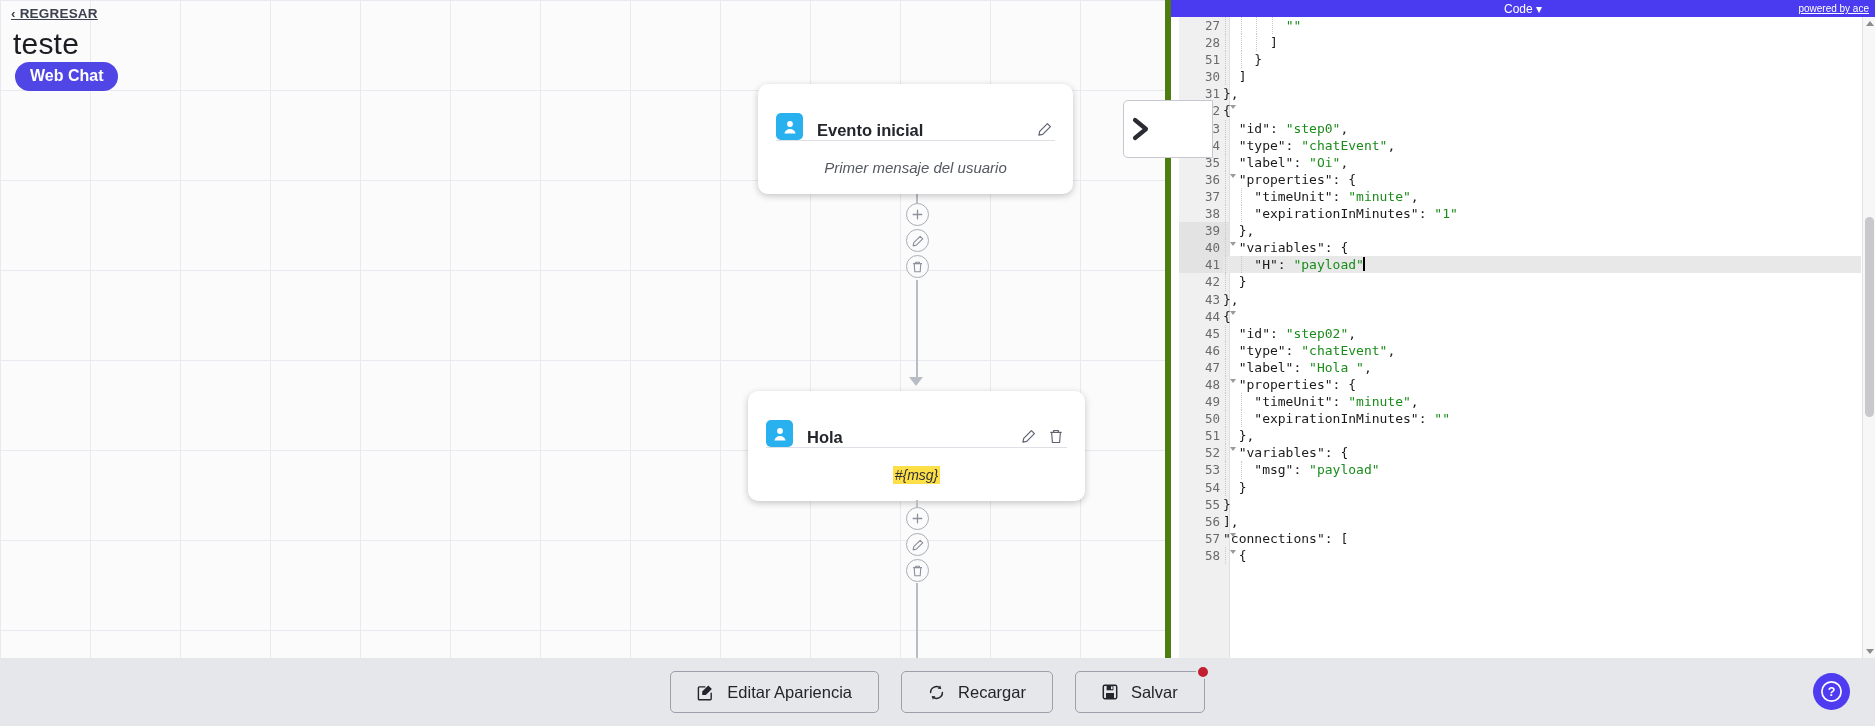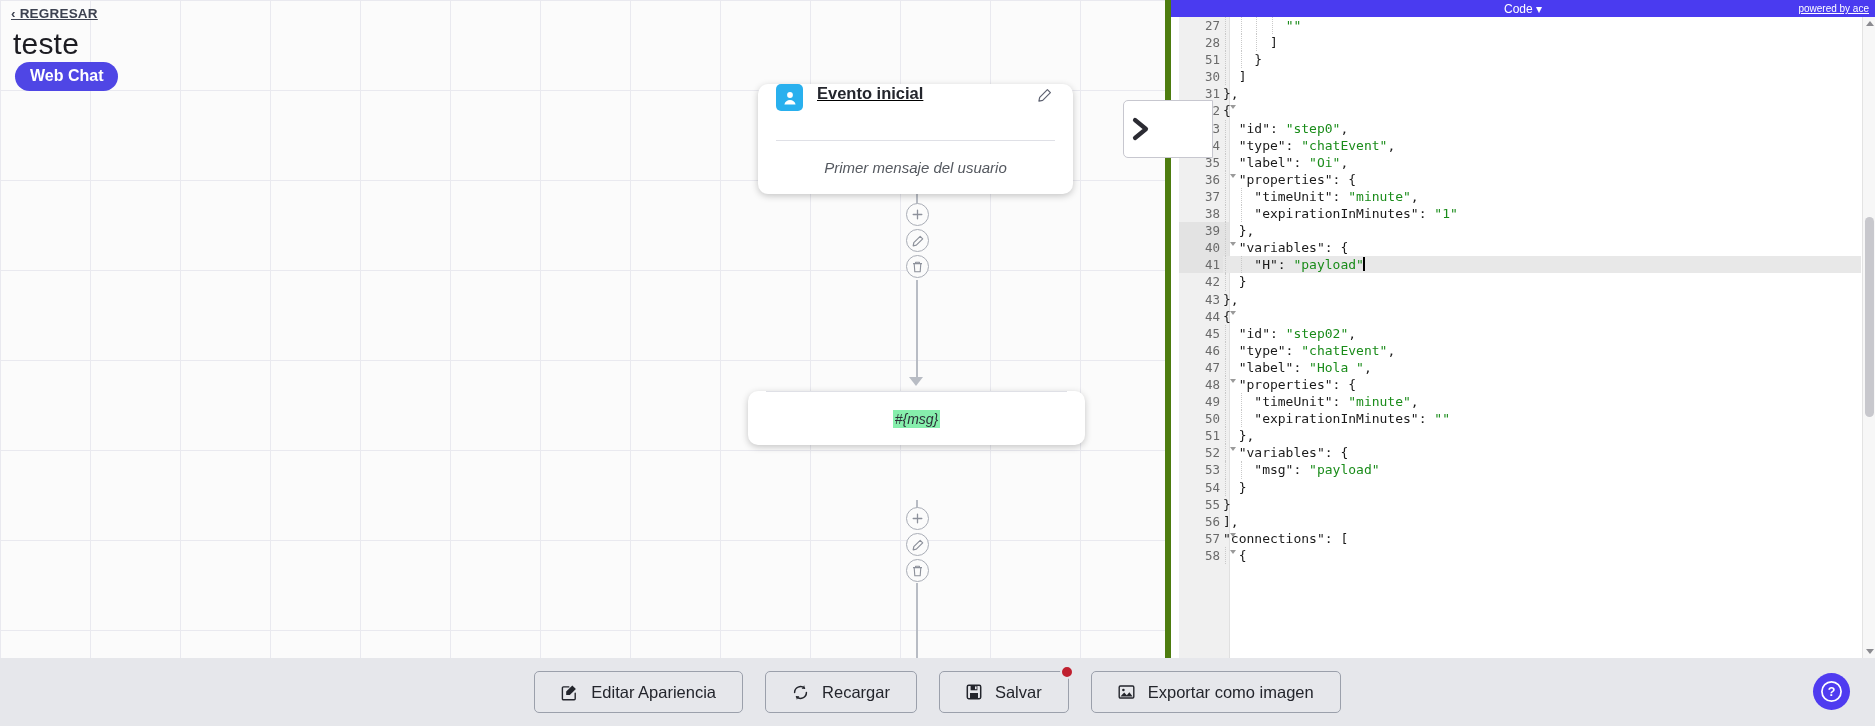--- a/index.html
+++ b/index.html
@@ -41,23 +41,22 @@
 
   
   .node {
     position: absolute;
     background: #fff;
     border-radius: 10px;
     box-shadow: 0 2px 7px rgba(0,0,0,.22);
     padding: 0 18px;
   }
   .node-head {
-    display: flex; align-items: flex-start;
+    display: flex; align-items: flex-end;
     height: 56px;
-    text-decoration: underline;
   }
   .avatar-icon {
     width: 27px; height: 27px; border-radius: 5px;
     background: #29b0ee;
     display: flex; align-items: center; justify-content: center;
     flex: 0 0 auto; margin-right: 14px;
   }
   .avatar-icon svg { display:block; }
   .node-title {
     font-size: 16.5px; font-weight: 700; color: #24262d;
@@ -70,21 +69,21 @@
   }
   .node-divider { height: 1px; background: #dfe0e6; }
   .node-body {
     height: 53px; display: flex; align-items: center; justify-content: center;
   }
   .node-placeholder {
     font-size: 15px; font-style: italic; color: #54585f;
   }
   .node-variable {
     font-size: 14px; font-style: italic; color: #2d3038;
-    background: #86efac; padding: 1px 2px;
+    background: #fde047; padding: 1px 2px;
   }
 
   #node-initial { left: 758px; top: 84px; width: 315px; }
   #node-hola   { left: 748px; top: 391px; width: 337px; }
 
   
   .conn-line {
     position: absolute; width: 2px; background: #b8bcc4;
   }
   .conn-arrow {
@@ -259,20 +258,39 @@
             </svg>
         </span>
       </div>
       <div class="node-divider"></div>
       <div class="node-body">
         <span class="node-placeholder">Primer mensaje del usuario</span>
       </div>
     </div>
 
     <div class="node" id="node-hola">
+      <div class="node-head">
+        <span class="avatar-icon">
+          <svg width="16" height="16" viewBox="0 0 16 16">
+              <circle cx="8" cy="5" r="2.9" fill="#fff"></circle>
+              <path d="M2.4 14.5c.6-3.1 2.9-4.6 5.6-4.6s5 1.5 5.6 4.6z" fill="#fff"></path>
+            </svg>
+        </span>
+        <span class="node-title">Hola</span>
+        <span class="node-action">
+          <svg width="15" height="15" viewBox="0 0 15 15">
+              <path d="M10.4 1.6l3 3-7.7 7.7-3.8.8.8-3.8z" fill="none" stroke="#5e6271" stroke-width="1.2" stroke-linejoin="round"></path>
+            </svg>
+        </span>
+        <span class="node-action">
+          <svg width="14" height="15" viewBox="0 0 14 15">
+              <path d="M1.3 3.3h11.4M4.6 3.3V1.5h4.8v1.8M2.6 3.3l.8 10.2h7.2l.8-10.2" fill="none" stroke="#5e6271" stroke-width="1.15" stroke-linejoin="round"></path>
+            </svg>
+        </span>
+      </div>
       <div class="node-divider"></div>
       <div class="node-body">
         <span class="node-variable">#{msg}</span>
       </div>
     </div>
 
     <div class="conn-line" style="left:916px; top:500px; height:9px;"></div>
     <div class="handle-stack" style="left:906px; top:507px;">
       <div class="handle">
         <svg width="11" height="11" viewBox="0 0 11 11">
@@ -411,30 +429,20 @@
           <svg width="16" height="16" viewBox="0 0 16 16">
             <rect x="1.3" y="1.3" width="13.4" height="13.4" rx="1.4" fill="none" stroke="currentColor" stroke-width="1.5"></rect>
             <rect x="4.6" y="1.3" width="6.8" height="5" fill="currentColor"></rect>
             <rect x="4" y="9" width="8" height="5.7" fill="currentColor"></rect>
             <rect x="9" y="2.4" width="1.6" height="2.8" fill="#e6e7eb"></rect>
           </svg>
         </span>
         <span>Salvar</span>
         <span class="dot-badge"></span>
       </button>
-      <button class="tb-btn">
-        <span class="ico">
-          <svg width="17" height="16" viewBox="0 0 17 16">
-            <rect x="1.2" y="2" width="14.6" height="12" rx="1.2" fill="none" stroke="currentColor" stroke-width="1.4"></rect>
-            <circle cx="5.4" cy="6" r="1.3" fill="currentColor"></circle>
-            <path d="M2.4 12.6l3.8-4 2.6 2.6 2.6-3 3.2 4.4z" fill="currentColor"></path>
-          </svg>
-        </span>
-        <span>Exportar como imagen</span>
-      </button>
     </div>
 
   <div class="help-fab">
     <svg width="23" height="23" viewBox="0 0 23 23">
       <circle cx="11.5" cy="11.5" r="9.6" fill="none" stroke="#fff" stroke-width="1.7"></circle>
       <text x="11.5" y="16.3" font-family="Liberation Sans, sans-serif" font-size="12.5" font-weight="700" fill="#fff" text-anchor="middle">?</text>
     </svg>
   </div>
 </div>
 

